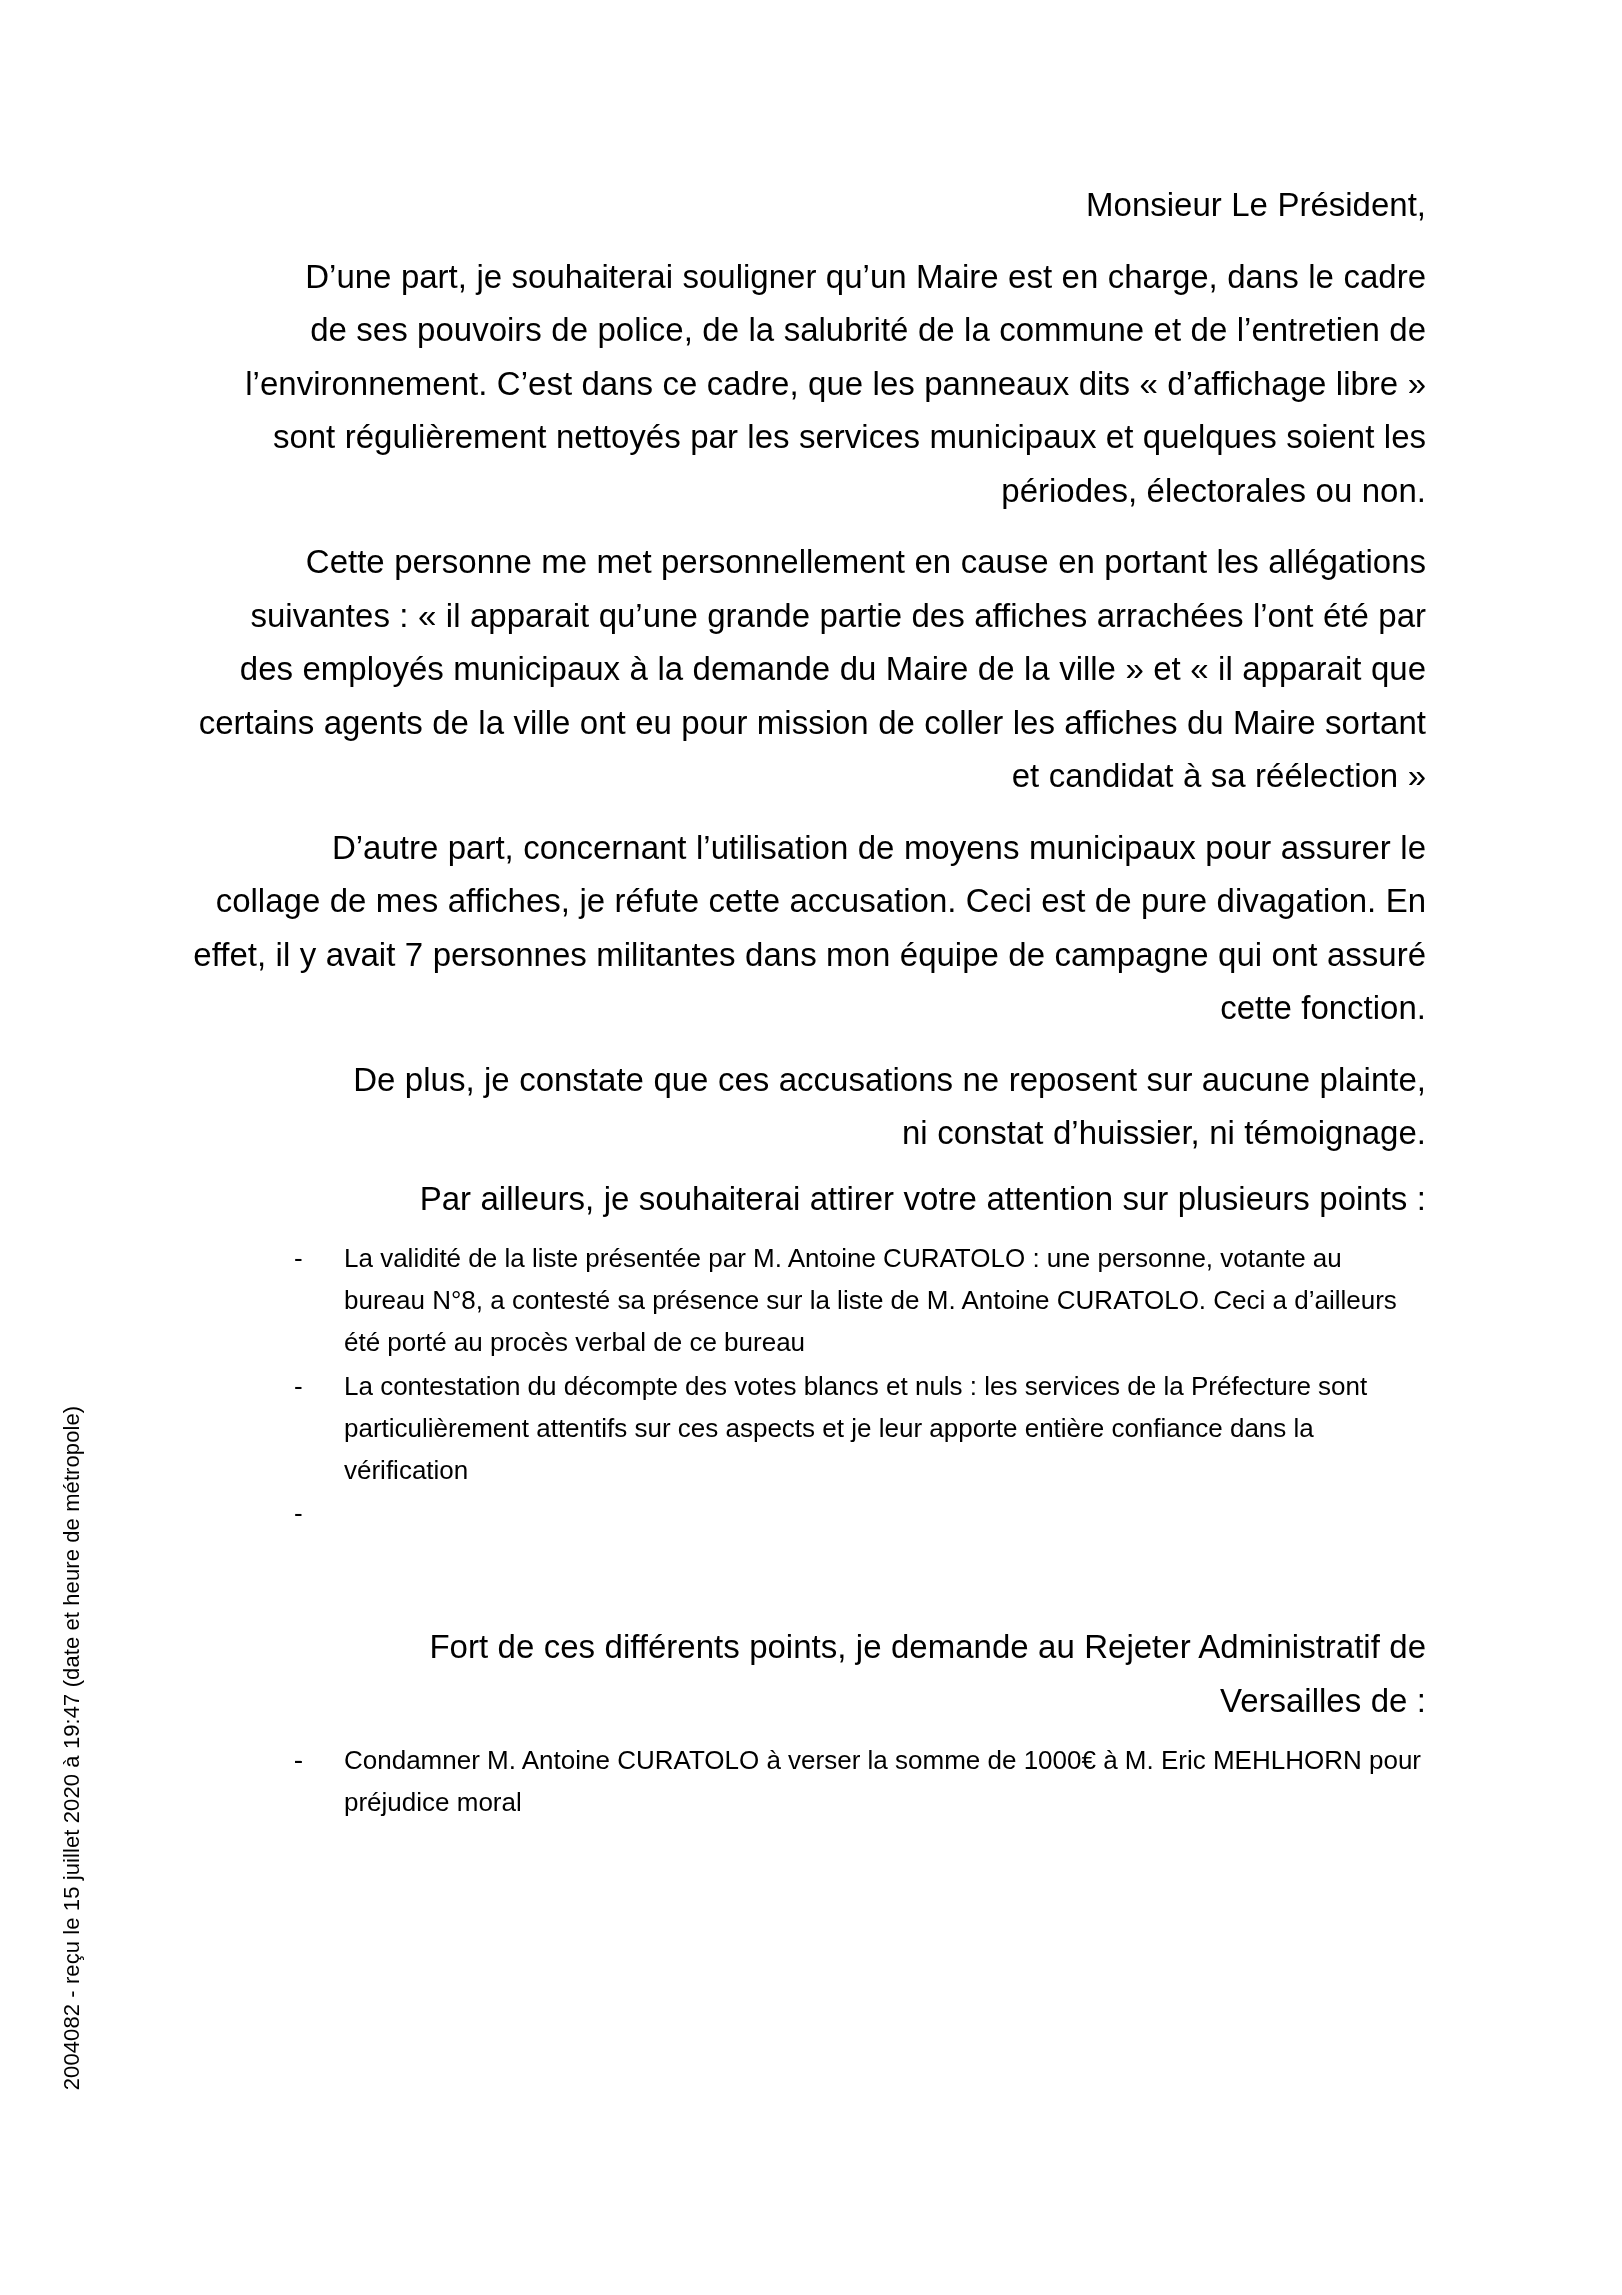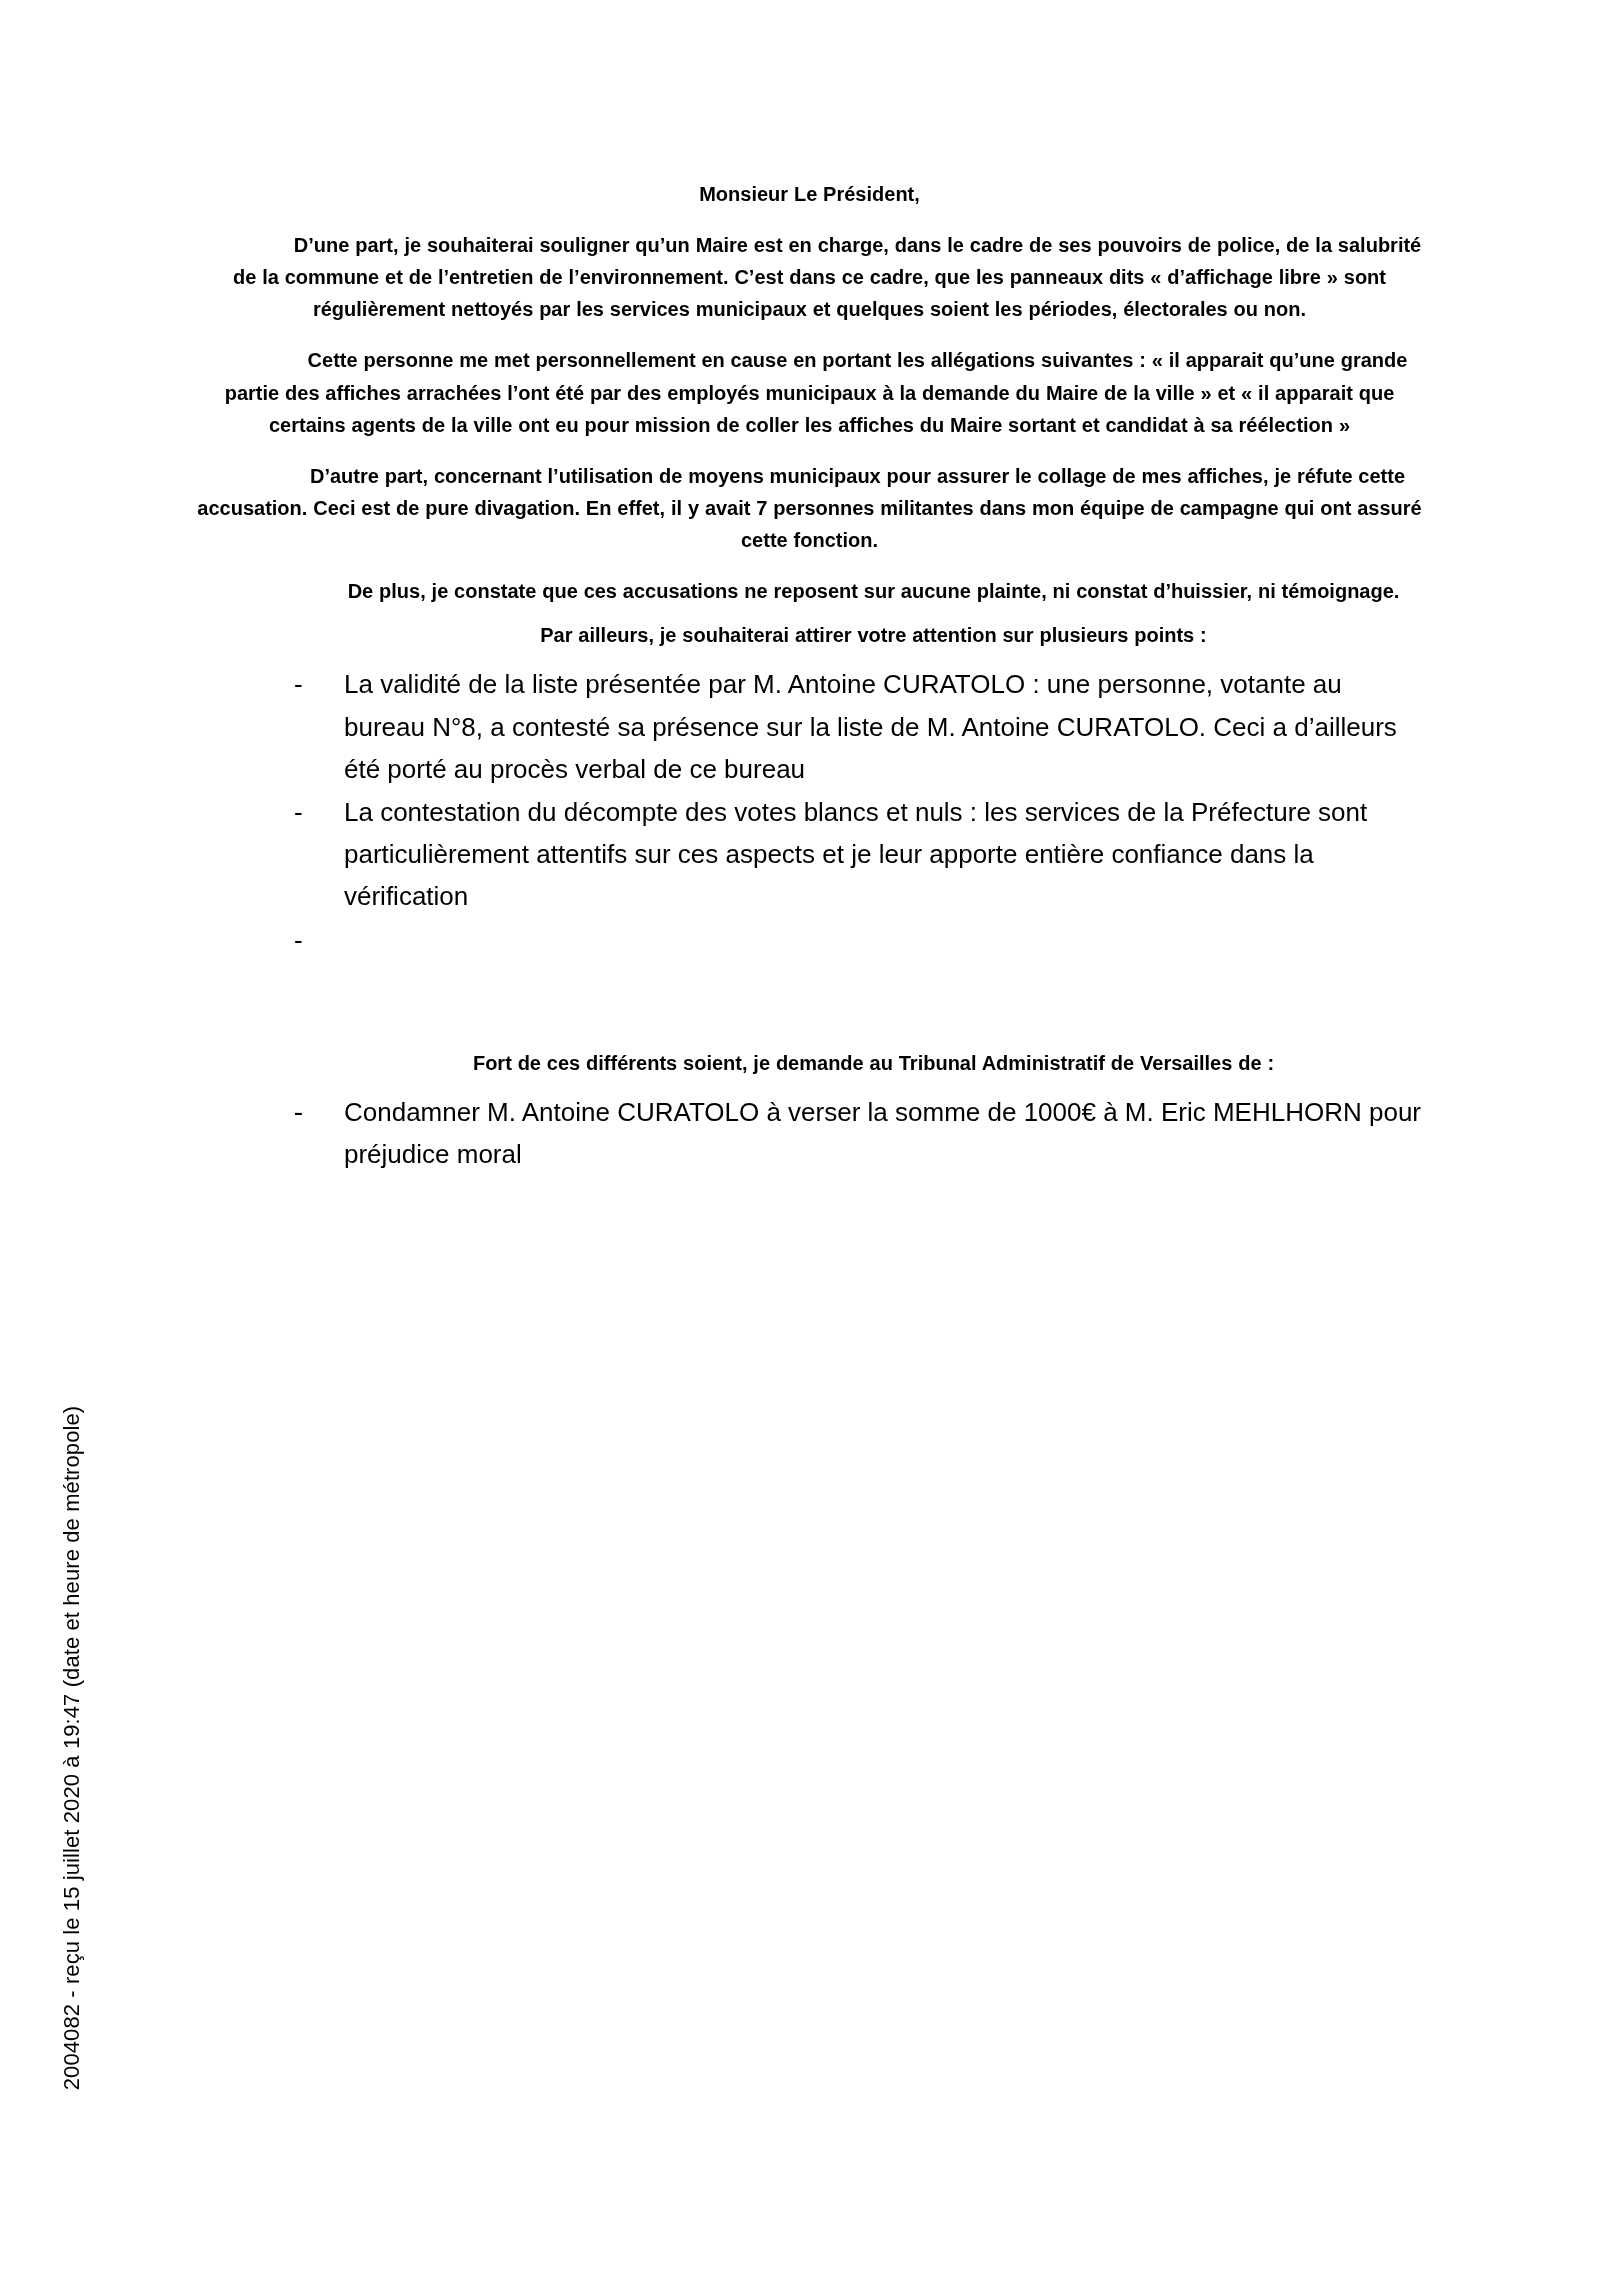--- a/index.html
+++ b/index.html
@@ -46,28 +46,27 @@
 
   
   .body-col {
     position: absolute;
     left: 193px;
     top: 178px;
     width: 1233px;
   }
 
   .para {
-    font-size: 20px;
+    font-size: 33px;
     line-height: 1.62;
     color: #000000;
     margin: 0 0 18.3px 0;
-    text-align: center;
+    text-align: right;
     text-indent: 96px;
     word-spacing: 0.3px;
-    font-weight: bold;
   }
   .para.no-indent {
     text-indent: 0;
   }
   .para.tight {
     margin-bottom: 11.8px;
     margin-left: 32px;
   }
 
   
@@ -130,21 +129,21 @@
         <span class="dash">-</span>
         <span>La contestation du décompte des votes blancs et nuls : les services de la Préfecture sont particulièrement attentifs sur ces aspects et je leur apporte entière confiance dans la vérification</span>
       </li>
       <li class="bullet-item">
         <span class="dash">-</span>
       </li>
     </ul>
 
     <div class="spacer-lg"></div>
 
-    <p class="para tight">Fort de ces différents soient, je demande au Tribunal Administratif de Versailles de :</p>
+    <p class="para tight">Fort de ces différents points, je demande au Rejeter Administratif de Versailles de :</p>
 
     <ul class="bullet-list top-gap">
       <li class="bullet-item">
         <span class="dash">-</span>
       </li>
       <li class="bullet-item">
         <span class="dash">-</span>
       </li>
       <li class="bullet-item">
         <span class="dash">-</span>

